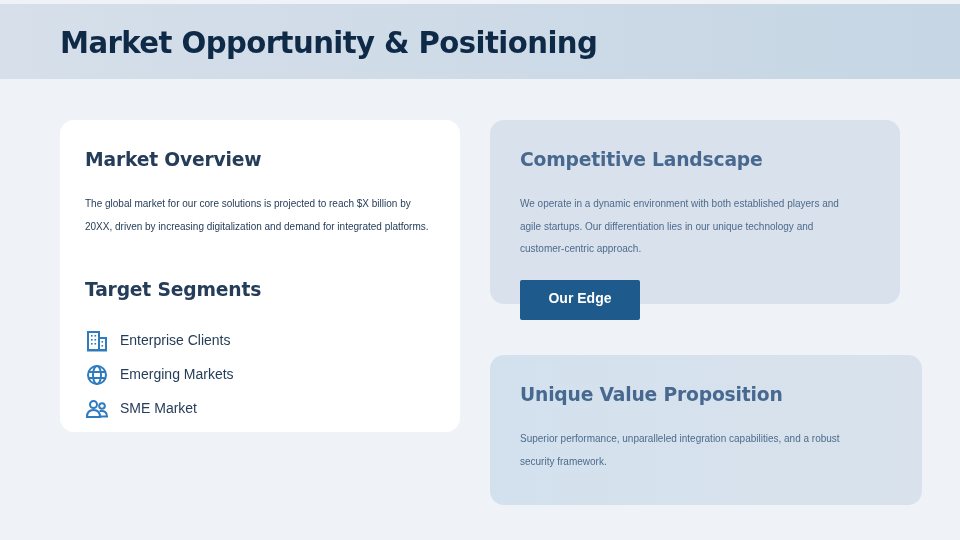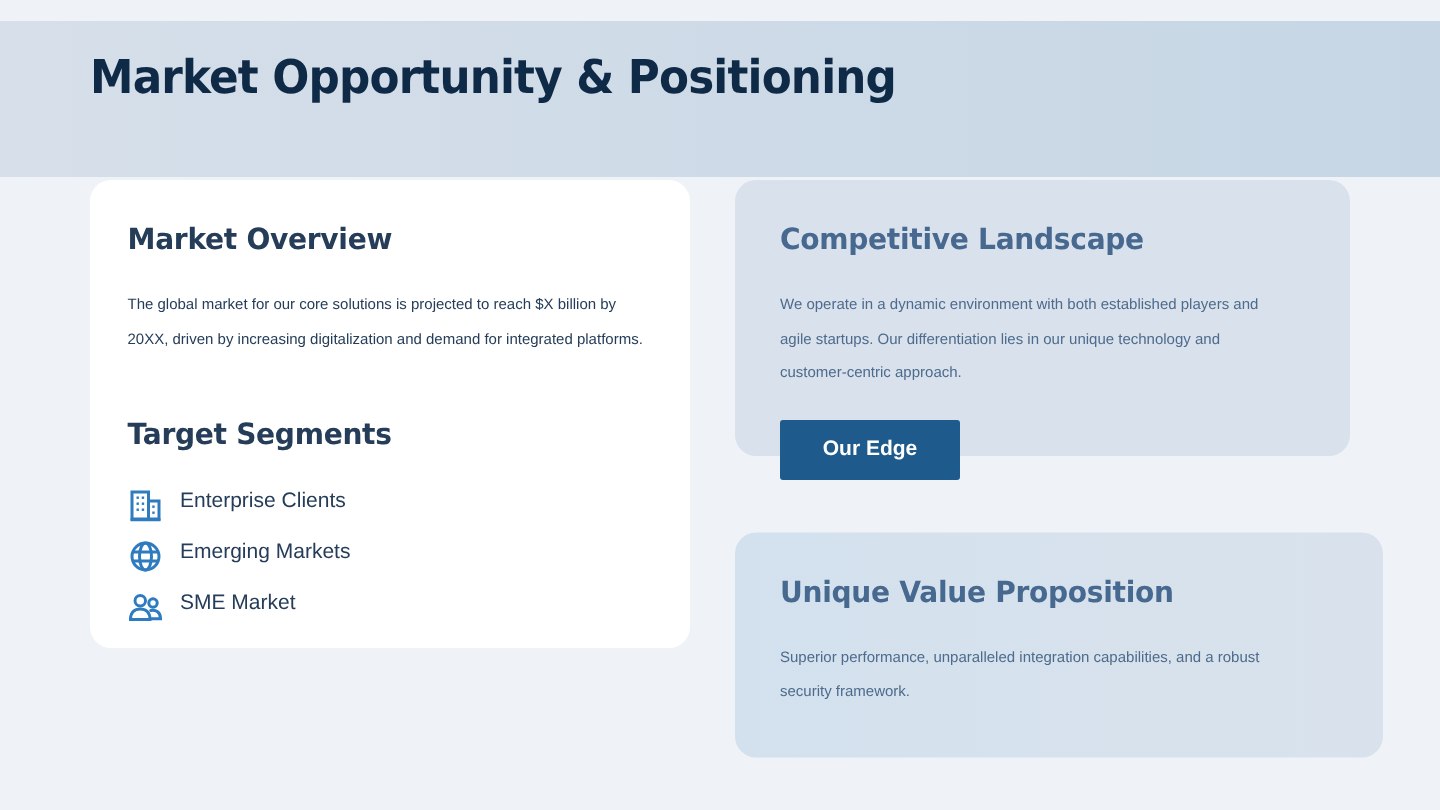--- a/index.html
+++ b/index.html
@@ -3,21 +3,21 @@
   <meta charset="utf-8">
   <style>
     * { margin: 0; padding: 0; box-sizing: border-box; }
     html, body { width: 960px; height: 540px; overflow: hidden; }
     body {
       background: #eff3f8;
       font-family: "Liberation Sans", sans-serif;
       position: relative;
     }
     .header {
-      position: absolute; left: 0; top: 14px; width: 960px; height: 104px;
+      position: absolute; left: 0; top: 4px; width: 960px; height: 75px;
       background: linear-gradient(90deg, #d6dfea 0%, #c6d6e4 100%);
     }
     .header h1 {
       position: absolute; left: 60px; top: 20px;
       font-family: "DejaVu Sans", sans-serif;
       font-weight: bold; font-size: 31px; letter-spacing: -0.6px;
       color: #0f2a47;
       transform: scaleX(0.94); transform-origin: left center;
     }
     .card {
@@ -46,21 +46,21 @@
     .card-comp h2, .card-uvp h2 { color: #48698f; }
     .card p {
       position: absolute;
       font-size: 10px; line-height: 22.5px;
     }
     .card-left p { color: #253d58; }
     .card-comp p, .card-uvp p { color: #4d6b8c; }
 
     .seg-list { position: absolute; left: 25px; top: 203px; }
     .seg-item {
-      display: flex; align-items: flex-start; height: 34px;
+      display: flex; align-items: center; height: 34px;
     }
     .seg-icon { width: 24px; height: 24px; margin-right: 11px; margin-top: 2px; }
     .seg-icon svg { width: 24px; height: 24px; display: block; }
     .seg-label { font-size: 14px; color: #253d58; line-height: 20px; }
 
     .btn {
       position: absolute; left: 30px; top: 160px;
       width: 120px; height: 40px; border-radius: 2px;
       background: #1f5a8d; color: #ffffff;
       font-weight: bold; font-size: 14px;

